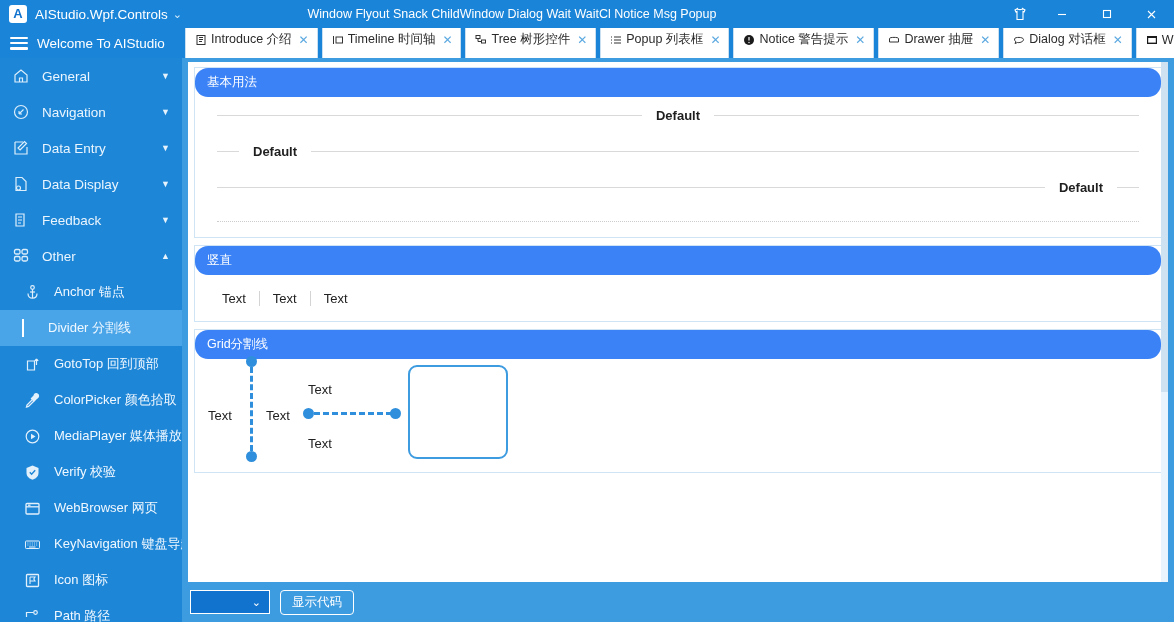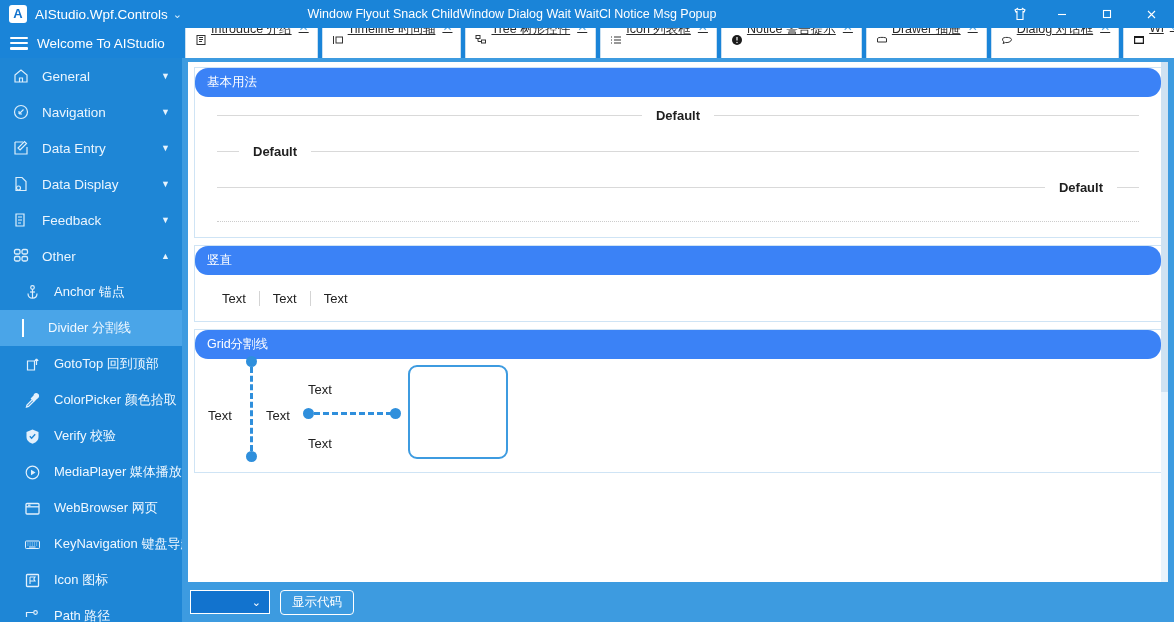--- a/index.html
+++ b/index.html
@@ -199,25 +199,25 @@
     overflow: hidden;
   }
   .tab {
     height: 38px;
     background: #ffffff;
     border: 1px solid #c8dff1;
     border-bottom: none;
     margin-right: 4px;
     padding: 0 8px 0 9px;
     display: flex;
+    align-items: center;
     font-size: 12.5px;
     color: #2b2b2b;
     white-space: nowrap;
     flex: 0 0 auto;
-    text-decoration: underline;
   }
   .tab-ico {
     margin-right: 4px;
     display: flex; align-items: center;
     color: #333333;
   }
   .tab-ico svg { display: block; }
   .tab-close {
     margin-left: 7px;
     color: #5aa8e0;
@@ -544,36 +544,36 @@
             <svg width="17" height="17" viewBox="0 0 17 17" fill="none" stroke="#e2f0fc" stroke-width="1.3">
               <path d="M10.5 2.5 C12 1 14.5 2 14.5 4 C14.5 5.3 13.2 6 12.5 6.6 L10 9 L7.5 6.5 L10 4 Z" fill="#e2f0fc"></path>
               <path d="M8.5 7.5 L3 13 L2.5 15 L4.5 14.5 L10 9"></path>
             </svg>
           </span>
           <span class="nav-label">ColorPicker 颜色拾取</span>
         </div>
 
         <div class="nav-item">
           <span class="nav-ico">
+            <svg width="17" height="17" viewBox="0 0 17 17" fill="none" stroke="#e2f0fc" stroke-width="1.2">
+              <circle cx="8.5" cy="8.5" r="6.3"></circle>
+                <path d="M7 5.8 L11.5 8.5 L7 11.2 Z" fill="#e2f0fc" stroke="none"></path>
+            </svg>
+          </span>
+          <span class="nav-label">MediaPlayer 媒体播放</span>
+        </div>
+
+        <div class="nav-item">
+          <span class="nav-ico">
             <svg width="17" height="17" viewBox="0 0 17 17">
               <path d="M8.5 1.5 L14.5 4 V9 C14.5 12.5 11.5 14.8 8.5 15.8 C5.5 14.8 2.5 12.5 2.5 9 V4 Z" fill="#e2f0fc"></path>
               <path d="M5.8 8.3 L7.6 10.2 L11.2 6.2" stroke="#1e86d6" stroke-width="1.4" fill="none"></path>
             </svg>
           </span>
           <span class="nav-label">Verify 校验</span>
-        </div>
-
-        <div class="nav-item">
-          <span class="nav-ico">
-            <svg width="17" height="17" viewBox="0 0 17 17" fill="none" stroke="#e2f0fc" stroke-width="1.2">
-              <circle cx="8.5" cy="8.5" r="6.3"></circle>
-                <path d="M7 5.8 L11.5 8.5 L7 11.2 Z" fill="#e2f0fc" stroke="none"></path>
-            </svg>
-          </span>
-          <span class="nav-label">MediaPlayer 媒体播放</span>
         </div>
 
         <div class="nav-item">
           <span class="nav-ico">
             <svg width="17" height="17" viewBox="0 0 17 17" fill="none" stroke="#e2f0fc" stroke-width="1.3">
               <rect x="2" y="3.5" width="13" height="10.5" rx="1"></rect>
                 <path d="M2 6.8 H15"></path>
                 <path d="M4 5.2 H6.5"></path>
             </svg>
           </span>
@@ -648,21 +648,21 @@
           </span>
           <span>Tree 树形控件</span>
           <span class="tab-close">✕</span>
         </div>
         <div class="tab">
           <span class="tab-ico">
             <svg width="12" height="12" viewBox="0 0 12 12" stroke="#333" stroke-width="1.1">
                 <path d="M1 3 H2 M4 3 H11 M1 6 H2 M4 6 H11 M1 9 H2 M4 9 H11"></path>
               </svg>
           </span>
-          <span>Icon 列表框</span>
+          <span>Popup 列表框</span>
           <span class="tab-close">✕</span>
         </div>
         <div class="tab">
           <span class="tab-ico">
             <svg width="12" height="12" viewBox="0 0 12 12">
                 <circle cx="6" cy="6" r="5" fill="#1b1b1b"></circle>
                 <path d="M6 3 V6.6" stroke="#fff" stroke-width="1.2"></path>
                 <circle cx="6" cy="8.5" r="0.7" fill="#fff"></circle>
               </svg>
           </span>

